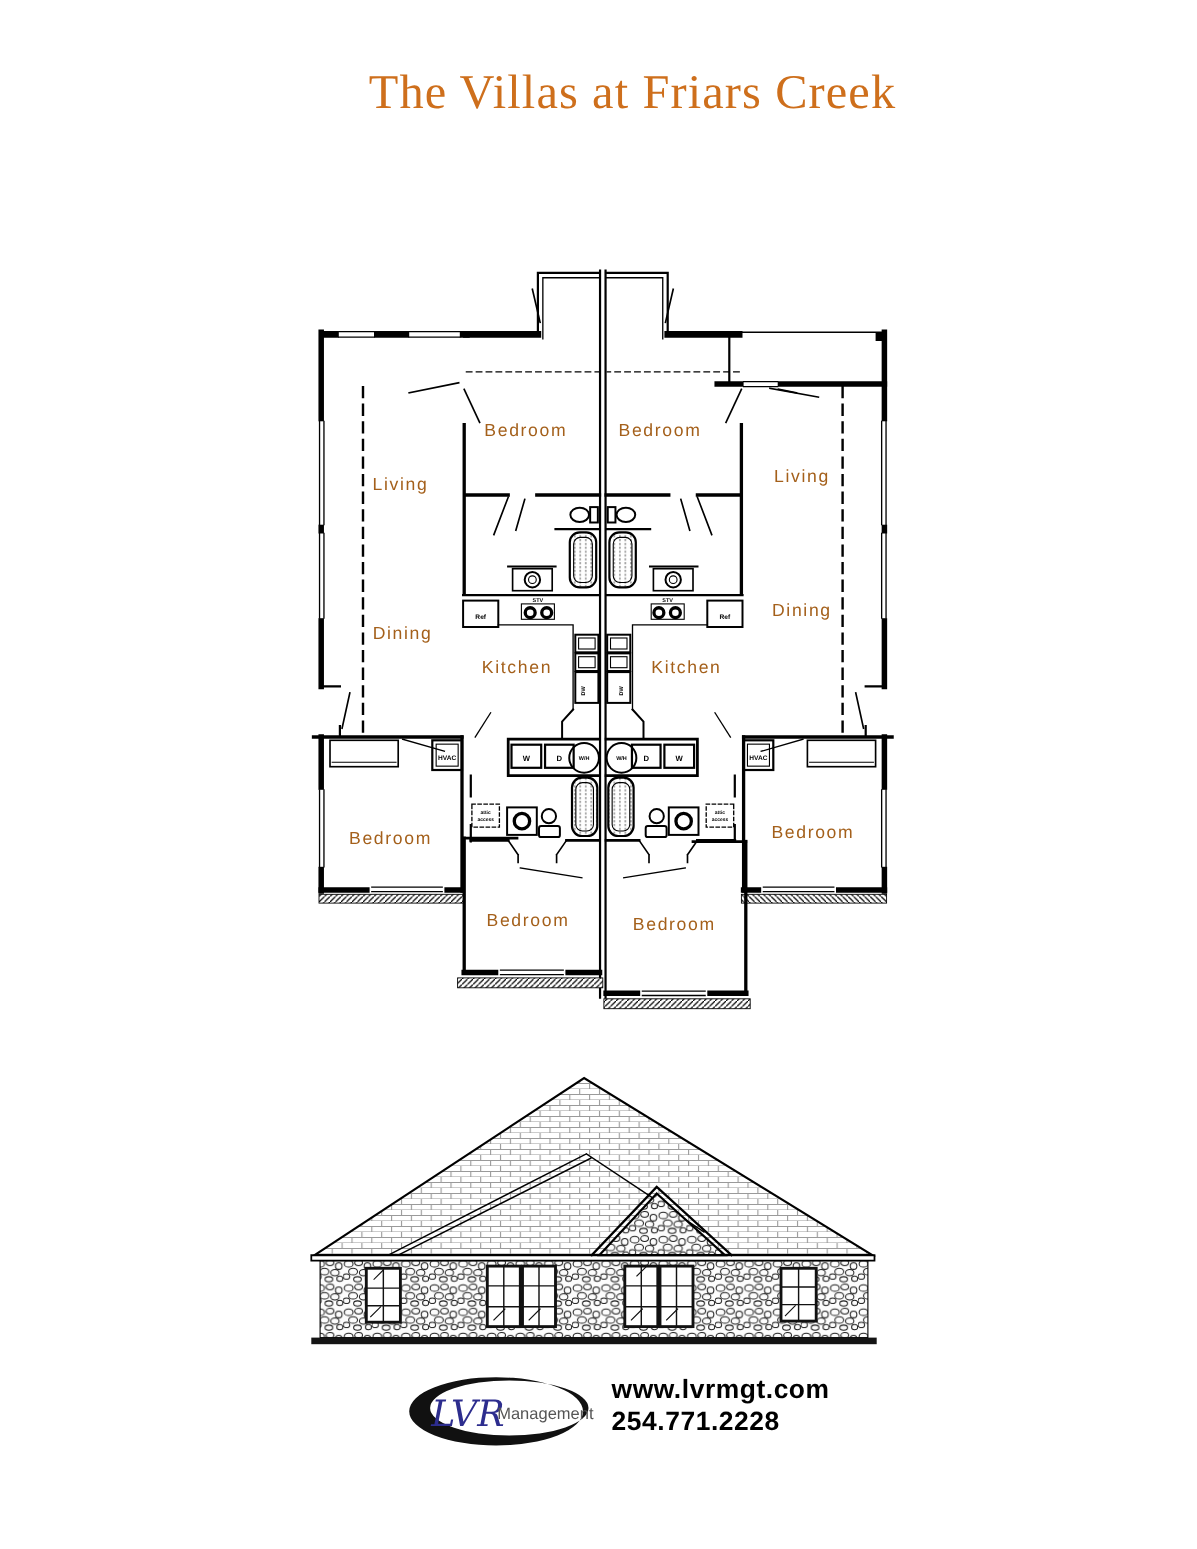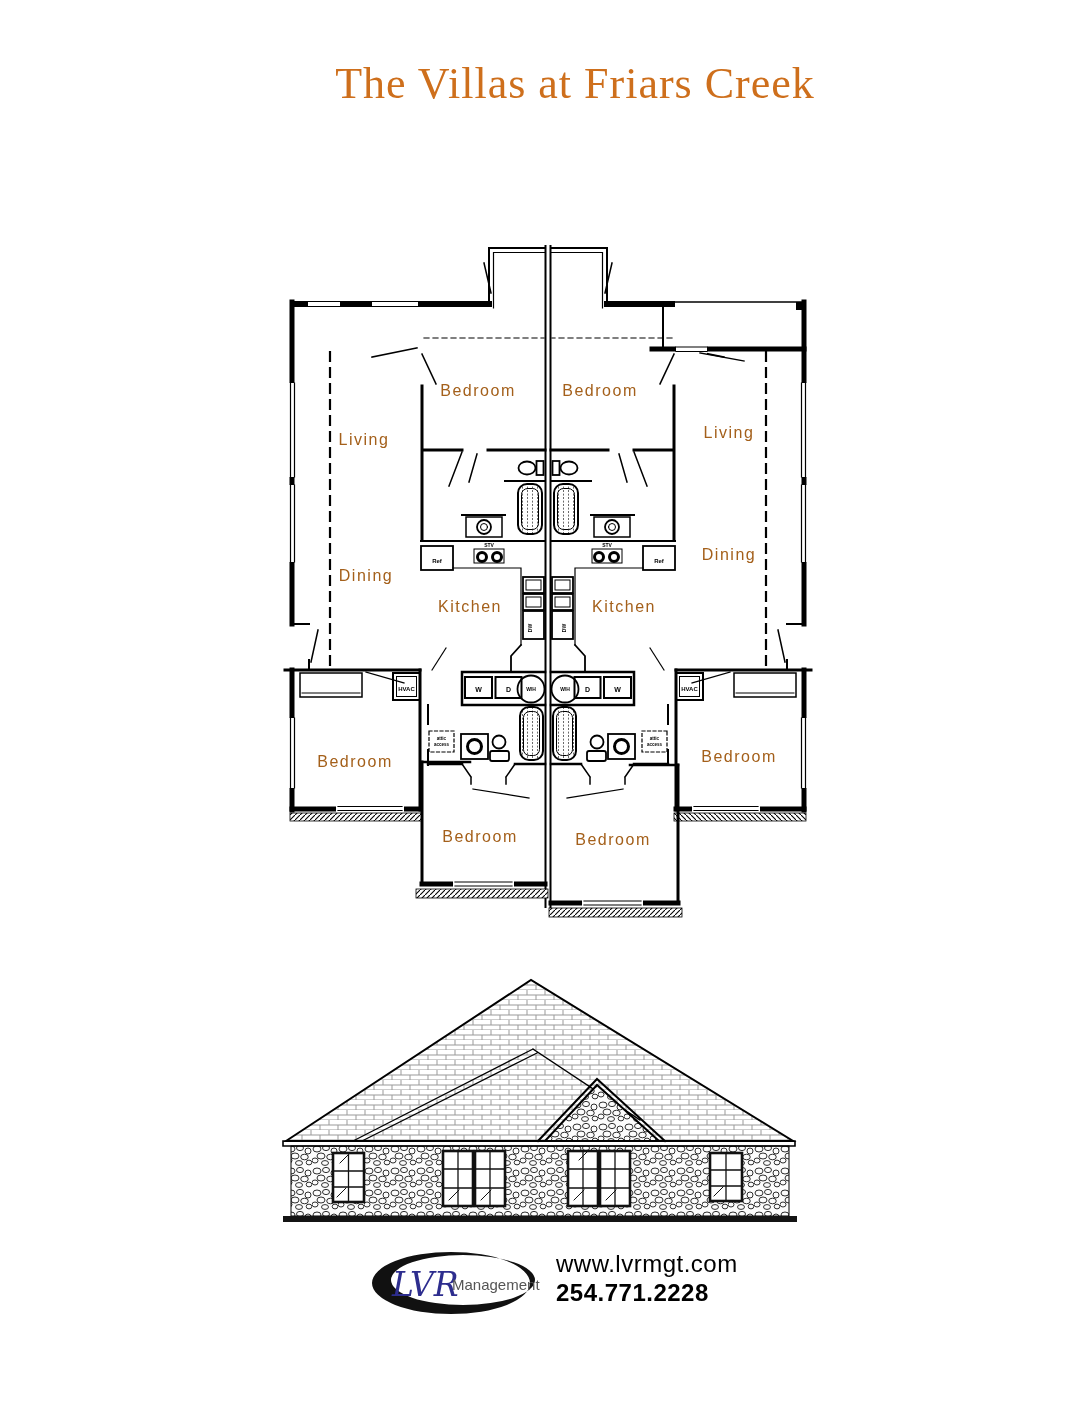--- a/index.html
+++ b/index.html
@@ -5,21 +5,21 @@
   html,body{margin:0;padding:0;background:#fff;}
   #page{position:relative;width:1088px;height:1408px;background:#fff;overflow:hidden;
         font-family:"Liberation Sans",sans-serif;}
   .abs{position:absolute;}
   .center{left:0;width:1088px;text-align:center;margin-left:31px;}
   .title{font-family:"Liberation Serif",serif;color:#ce6f1c;font-weight:400;}
   #title1{top:58px;font-size:44px;letter-spacing:1px;}
   #title2{top:108px;font-size:45px;letter-spacing:1px;}
   #subtitle{top:156px;font-size:23px;font-weight:600;letter-spacing:.5px;}
   #planSvg{position:absolute;left:0;top:0;width:1088px;height:1408px;}
-  #website{left:556px;top:1250px;font-size:24px;font-weight:normal;color:#000;letter-spacing:.5px;}
+  #website{left:556px;top:1250px;font-size:24px;font-weight:bold;color:#000;letter-spacing:.5px;}
   #phone{left:556px;top:1279px;font-size:24px;font-weight:bold;color:#000;letter-spacing:.5px;text-align:center;}
   #disclaimer{left:301px;top:1321px;font-size:16.5px;font-weight:bold;color:#000;letter-spacing:.2px;}
   .rlabel{font-family:"Liberation Sans",sans-serif;font-size:16px;letter-spacing:1.5px;
           fill:#a4601b;text-anchor:middle;}
   .tlabel{font-family:"Liberation Sans",sans-serif;font-weight:bold;fill:#000;text-anchor:middle;}
   .t7{font-size:7px;} .t6{font-size:6px;} .t5{font-size:5px;} .t4{font-size:4.5px;}
   .logo-lvr{font-family:"DejaVu Serif",serif;font-style:italic;font-size:33px;fill:#2d2d8e;}
   .logo-mgmt{font-family:"Liberation Sans",sans-serif;font-size:15px;fill:#555;}
 </style>
 </head>

